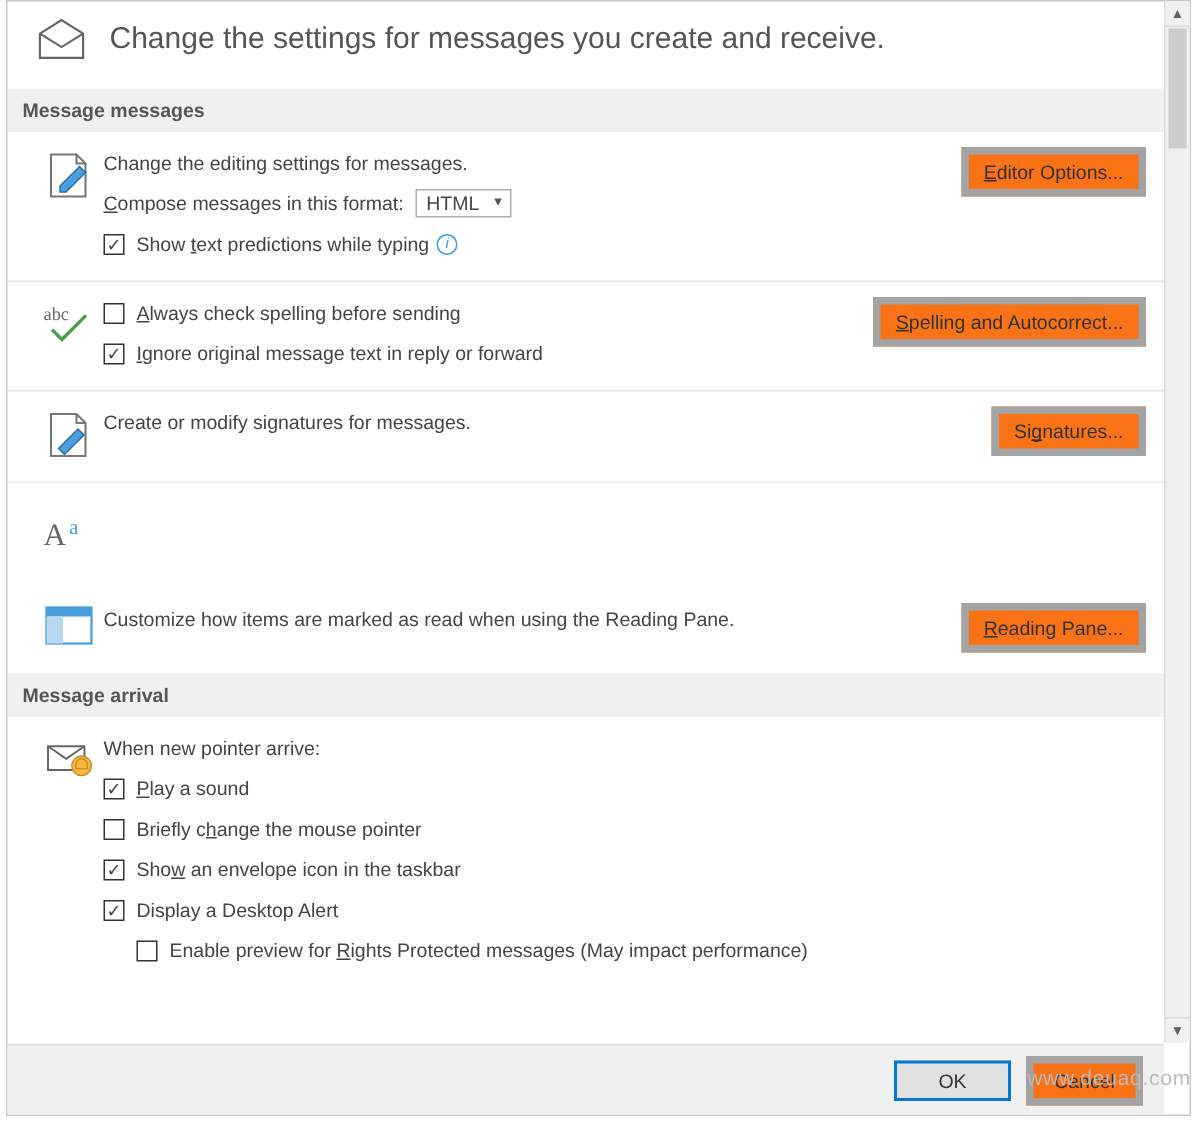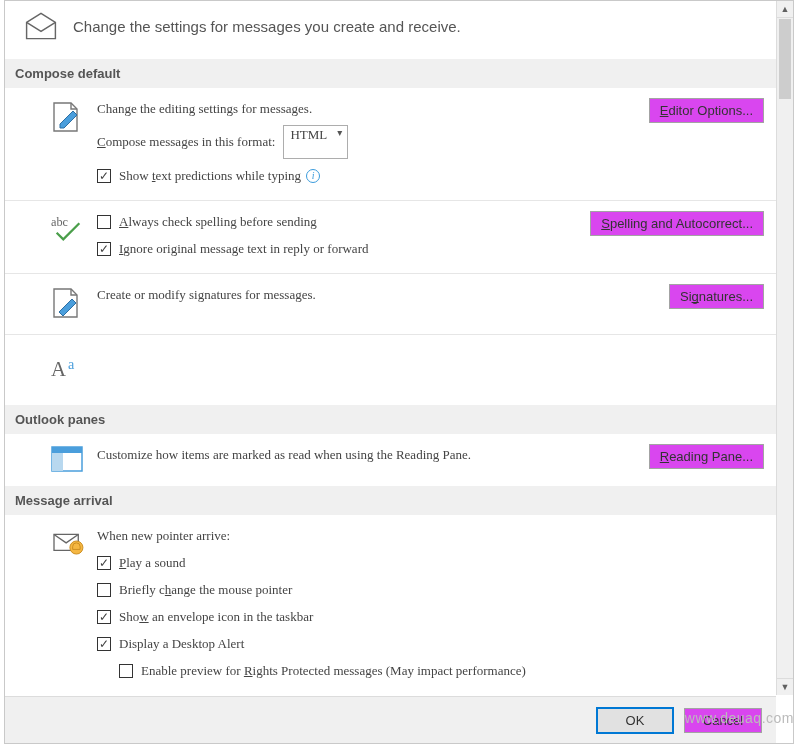--- a/index.html
+++ b/index.html
@@ -44,75 +44,74 @@
 .content {
   position: absolute;
   left: 0; right: 17px; top: 0; bottom: 48px;
   overflow: hidden;
 }
 .header-row {
   display: flex; align-items: center;
   padding: 10px 14px 18px 18px;
 }
 .header-row .envelope-icon { width: 36px; height: 30px; margin-right: 14px; }
-.header-row .txt { font-size: 15px; color: #555; }
+.header-row .txt { font-size: 20px; color: #555; }
 .section-header {
   background: #f0f0f0;
   font-weight: bold;
   color: #555;
   padding: 7px 10px;
   font-size: 13px;
 }
 .group {
   padding: 10px 12px 14px 18px;
   display: flex;
   align-items: flex-start;
   border-bottom: 1px solid #e6e6e6;
   position: relative;
 }
 .group.noborder { border-bottom: none; }
 .group .icon-col {
   width: 46px; flex: 0 0 46px;
-  display: flex; justify-content: flex-start;
+  display: flex; justify-content: center;
   padding-top: 2px;
-  margin-left: 28px;
-}
-.group .body-col { flex: 1; padding-right: 10px; font-family: Liberation Serif, serif; }
+}
+.group .body-col { flex: 1; padding-right: 10px; }
 .group .btn-col { flex: 0 0 auto; padding-top: 0px; }
 .line { display: flex; align-items: center; margin-bottom: 6px; min-height: 21px;}
 .line:last-child { margin-bottom: 0; }
 .desc { color: #444; }
 .under { text-decoration: underline; text-decoration-skip-ink: none; }
 .checkbox {
   width: 14px; height: 14px;
   border: 1px solid #333;
   margin-right: 8px;
   display: inline-flex; align-items: center; justify-content: center;
   background: #fff;
   flex-shrink: 0;
 }
 .checkbox.checked::after {
   content: "✓";
   font-size: 12px; line-height: 1;
   color: #444;
 }
 .btn {
-  background: #d946ef;
-  border: 1px solid #a3a3a3;
+  background: #f97316;
+  border: 5px solid #a3a3a3;
   padding: 4px 10px;
   font-size: 13px;
   color: #333;
   cursor: default;
   white-space: nowrap;
 }
 .btn.wide { min-width: 160px; text-align: center; }
 .select {
   border: 1px solid #adadad;
   background: #fff;
-  padding: 1px 20px 15px 6px;
+  padding: 1px 20px 1px 6px;
   position: relative;
   margin-left: 8px;
   font-size: 13px;
   min-width: 58px;
 }
 .select::after {
   content: "▾";
   position: absolute; right: 5px; top: 1px;
   font-size: 10px; color: #555;
 }
@@ -159,21 +158,21 @@
   <div class="content">
 
     <div class="header-row">
       <svg class="envelope-icon" viewBox="0 0 40 32">
         <path d="M4 12 L20 2 L36 12 L36 30 L4 30 Z" fill="none" stroke="#666" stroke-width="1.6"></path>
         <path d="M4 12 L20 22 L36 12" fill="none" stroke="#666" stroke-width="1.6"></path>
       </svg>
       <div class="txt">Change the settings for messages you create and receive.</div>
     </div>
 
-    <div class="section-header">Compose default</div>
+    <div class="section-header">Message messages</div>
 
     <div class="group">
       <div class="icon-col">
         <svg width="30" height="34" viewBox="0 0 30 34">
           <path d="M3 3 L20 3 L26 9 L26 31 L3 31 Z" fill="none" stroke="#777" stroke-width="1.4"></path>
           <path d="M20 3 L20 9 L26 9" fill="none" stroke="#777" stroke-width="1.4"></path>
           <path d="M9 24 L22 11 L26 15 L13 28 L9 28 Z" fill="#4a9edc" stroke="#2d6fa3" stroke-width="1"></path>
         </svg>
       </div>
       <div class="body-col">
@@ -237,21 +236,20 @@
 
     <div class="group noborder" style="position:relative; padding-top:16px; padding-bottom:22px;">
       <div class="icon-col">
         <svg width="34" height="30" viewBox="0 0 36 30">
           <text x="0" y="24" font-size="22" fill="#666" font-family="Times New Roman">A</text>
           <text x="18" y="16" font-size="15" fill="#4a9edc" font-family="Times New Roman">a</text>
         </svg>
       </div>
     </div>
 
-    <div class="section-header">Outlook panes</div>
 
     <div class="group noborder">
       <div class="icon-col">
         <svg width="32" height="26" viewBox="0 0 32 26">
           <rect x="1" y="1" width="30" height="24" fill="none" stroke="#4a9edc" stroke-width="1.5"></rect>
           <rect x="1" y="1" width="30" height="6" fill="#4a9edc"></rect>
           <rect x="1" y="7" width="11" height="18" fill="#b8d8ef"></rect>
         </svg>
       </div>
       <div class="body-col">

